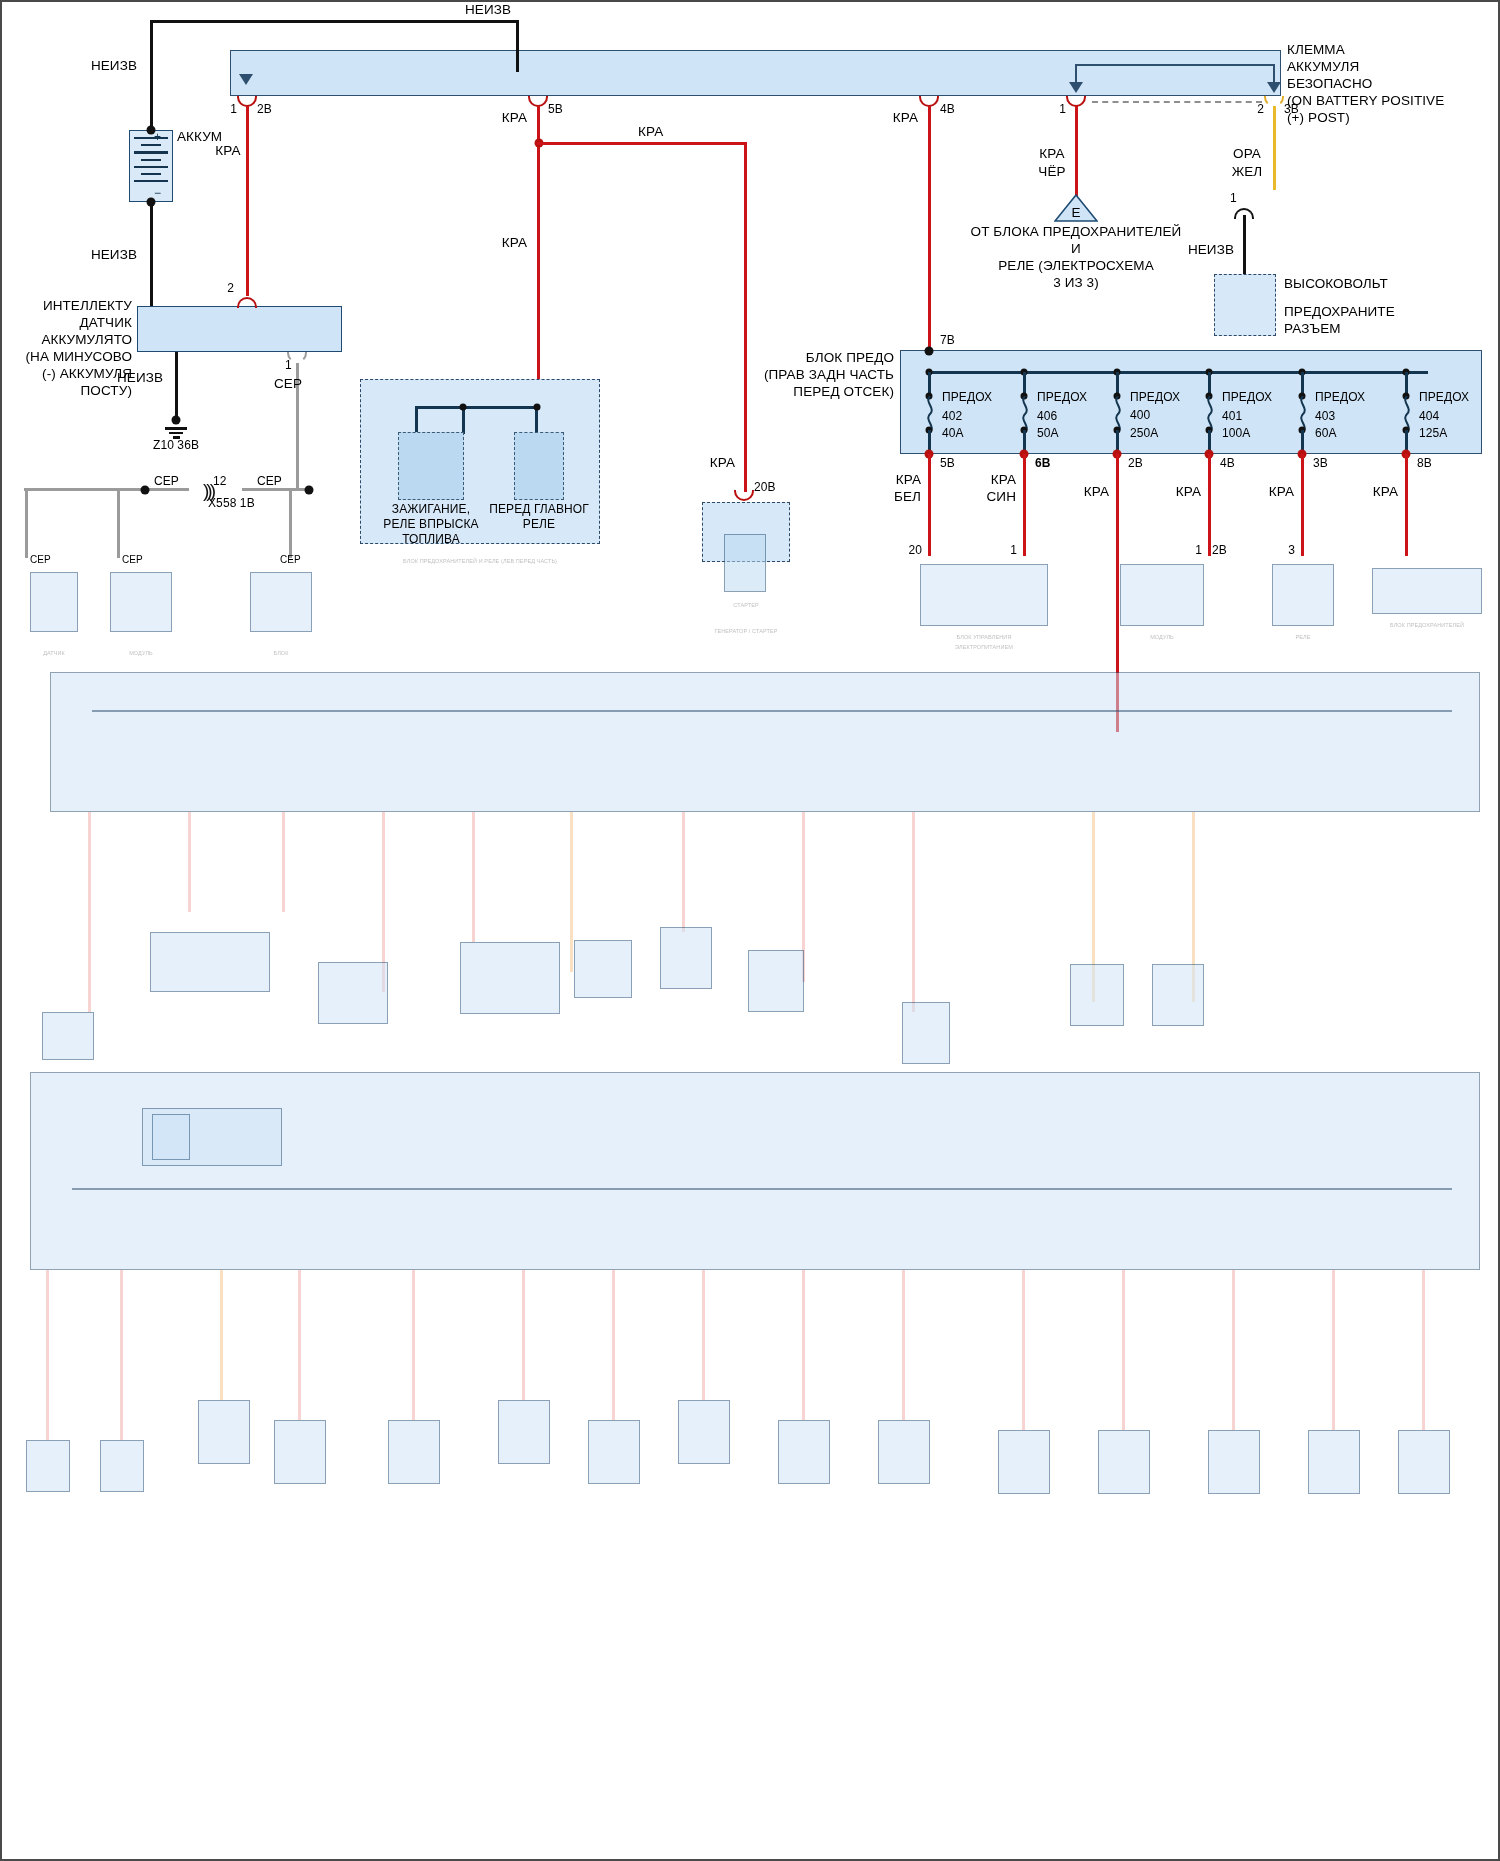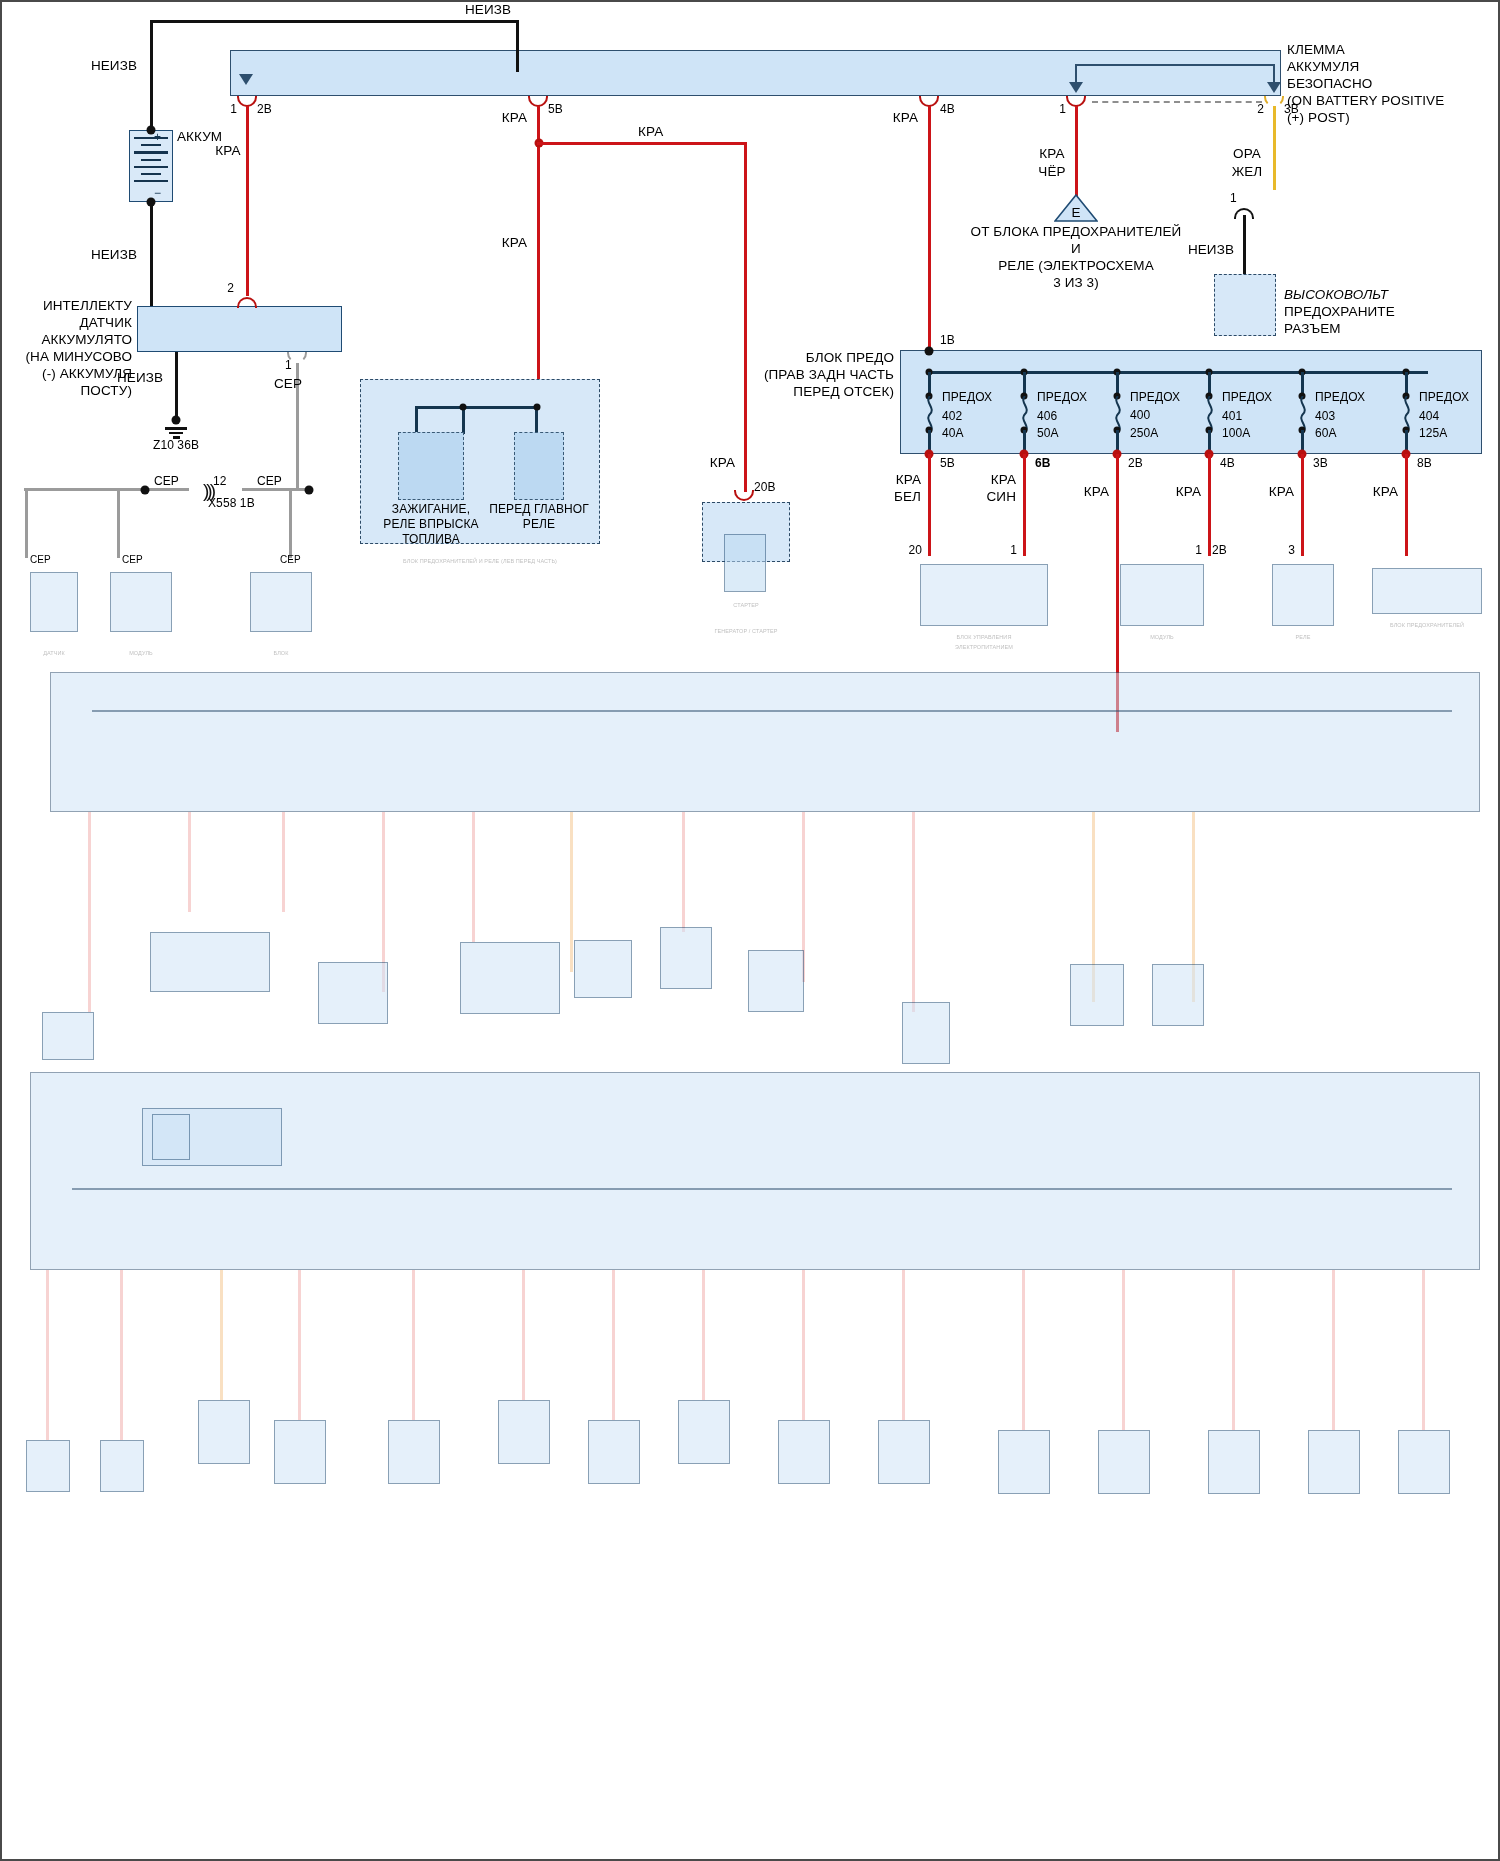--- a/index.html
+++ b/index.html
@@ -256,21 +256,21 @@
   <div class="txt small" style="left:752px; top:478px;">20B</div>
   <div class="box dash" style="left:700px; top:500px; width:88px; height:60px;"></div>
   <div class="box solidfill ghost" style="left:722px; top:532px; width:42px; height:58px;"></div>
   <div class="txt nano c ghost2" style="left:744px; top:600px;">СТАРТЕР</div>
   <div class="txt nano c ghost2" style="left:744px; top:626px;">ГЕНЕРАТОР / СТАРТЕР</div>
 
   <div class="arc red down" style="left:927px; top:94px;"></div>
   <div class="txt small" style="left:938px; top:100px;">4B</div>
   <div class="txt r" style="left:916px; top:108px;">КРА</div>
   <div class="wire wv w-red" style="left:926px; top:104px; height:245px;"></div>
-  <div class="txt small" style="left:938px; top:331px;">1B</div>
+  <div class="txt small" style="left:938px; top:331px;">7B</div>
 
   <div class="arc red down" style="left:1074px; top:94px;"></div>
   <div class="txt small r" style="left:1064px; top:100px;">1</div>
   <div class="wire wv w-red" style="left:1073px; top:104px; height:90px;"></div>
   <div class="txt c" style="left:1050px; top:144px;">КРА</div>
   <div class="txt c" style="left:1050px; top:162px;">ЧЁР</div>
 
   <div class="tri-out" style="left:1074px; top:192px;">
     <svg width="44" height="28" viewBox="0 0 44 28">
       <polygon points="22,1 43,27 1,27" fill="#cfe4f7" stroke="#1f4b73" stroke-width="1.6"></polygon>
@@ -286,21 +286,21 @@
   <div class="txt small r" style="left:1262px; top:100px;">2</div>
   <div class="txt small" style="left:1282px; top:100px;">3B</div>
   <div class="wire wv w-yel" style="left:1271px; top:104px; height:84px;"></div>
   <div class="txt c" style="left:1245px; top:144px;">ОРА</div>
   <div class="txt c" style="left:1245px; top:162px;">ЖЕЛ</div>
   <div class="txt small" style="left:1228px; top:189px;">1</div>
   <div class="arc" style="left:1242px; top:206px;"></div>
   <div class="wire wv w-blk" style="left:1241px; top:213px; height:60px;"></div>
   <div class="txt r" style="left:1232px; top:240px;">НЕИЗВ</div>
   <div class="box dash" style="left:1212px; top:272px; width:62px; height:62px;"></div>
-  <div class="txt" style="left:1282px; top:285px;font-style:italic;">ВЫСОКОВОЛЬТ</div>
+  <div class="txt" style="left:1282px; top:274px;">ВЫСОКОВОЛЬТ</div>
   <div class="txt" style="left:1282px; top:302px;">ПРЕДОХРАНИТЕ</div>
   <div class="txt" style="left:1282px; top:319px;">РАЗЪЕМ</div>
 
   <div class="bus" style="left:898px; top:348px; width:582px; height:104px;"></div>
   <div class="txt r" style="left:892px; top:348px;">БЛОК ПРЕДО</div>
   <div class="txt r" style="left:892px; top:365px;">(ПРАВ ЗАДН ЧАСТЬ</div>
   <div class="txt r" style="left:892px; top:382px;">ПЕРЕД ОТСЕК)</div>
 
   <div class="wire wh" style="left:926px; top:369px; width:500px; height:2.5px; background:#14354f;"></div>
   <div class="node" style="left:927px; top:349px;"></div>

